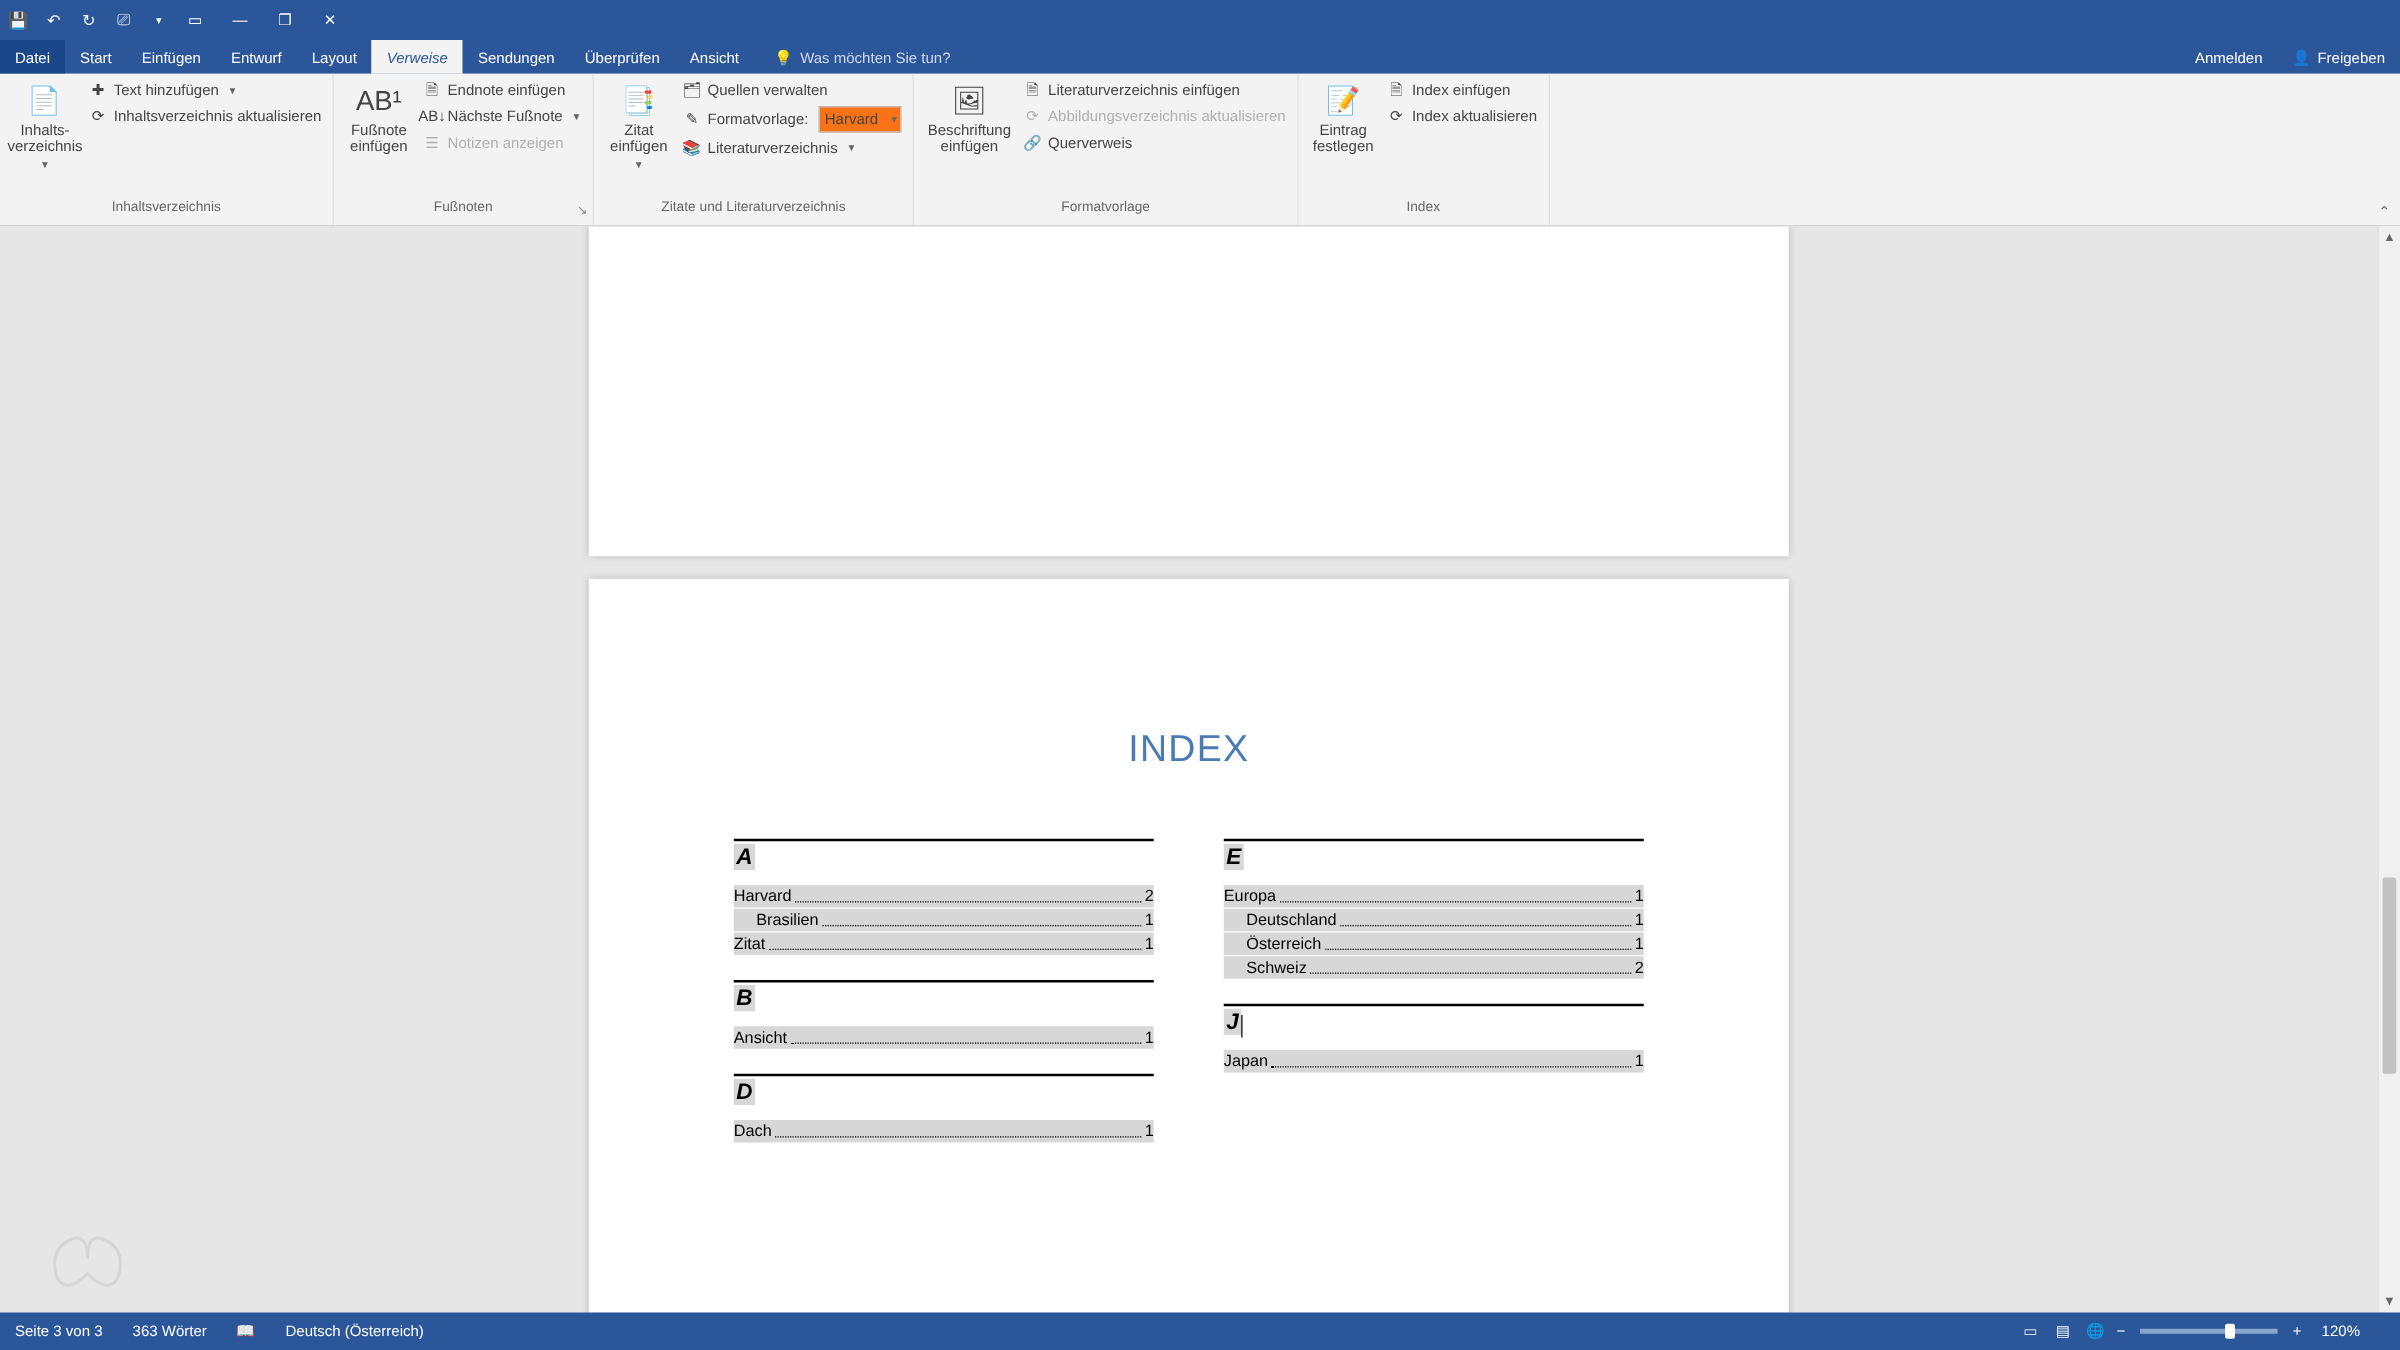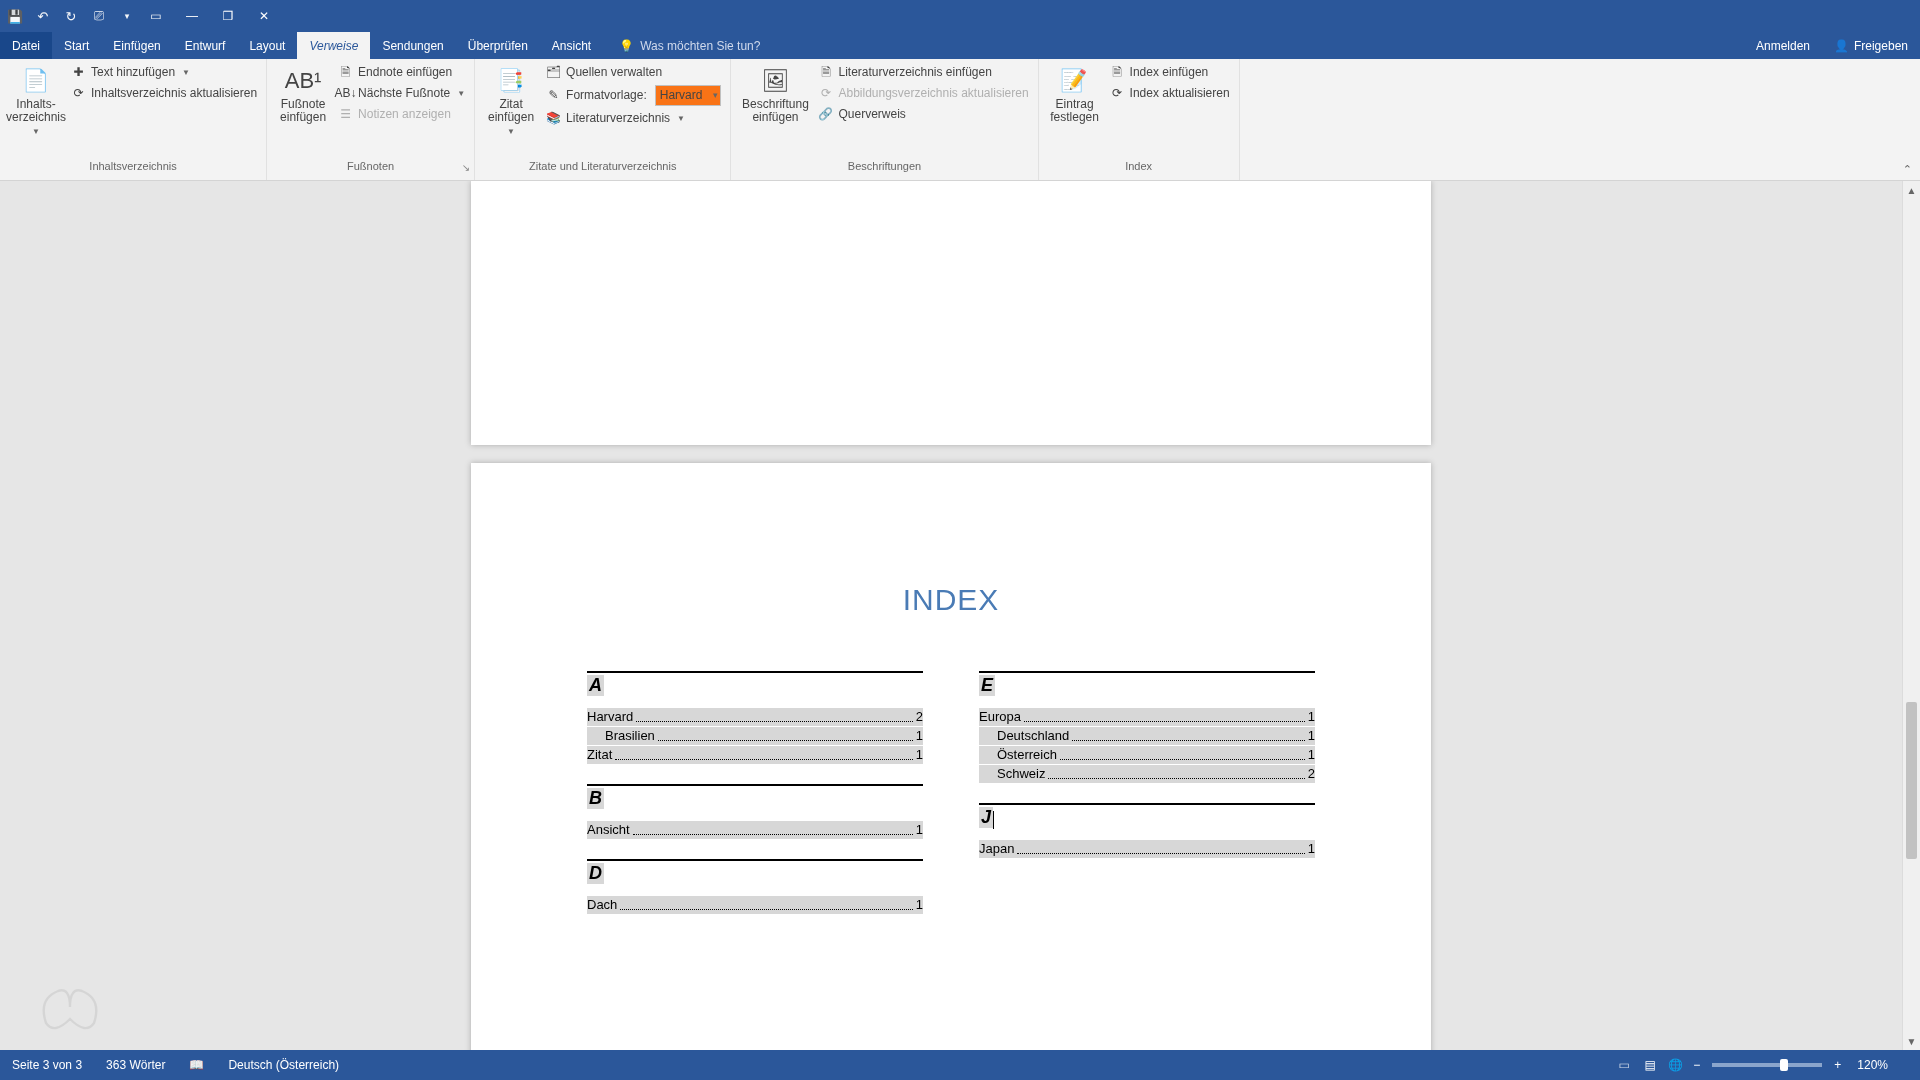--- a/index.html
+++ b/index.html
@@ -214,21 +214,21 @@
         <div class="small-cmd disabled">
           <span class="sicon">⟳</span>
           <span>Abbildungsverzeichnis aktualisieren</span>
         </div>
         <div class="small-cmd">
           <span class="sicon">🔗</span>
           <span>Querverweis</span>
         </div>
       </div>
     </div>
-    <div class="group-label">Beschriftungen</div>
+    <div class="group-label">Formatvorlage</div>
   </div>
 
   <div class="group">
     <div class="group-body">
       <div class="big-btn">
         <div class="bicon">📝</div>
         <div style="white-space:pre-line;">Eintrag
 festlegen</div>
       </div>
       <div class="small-list">

